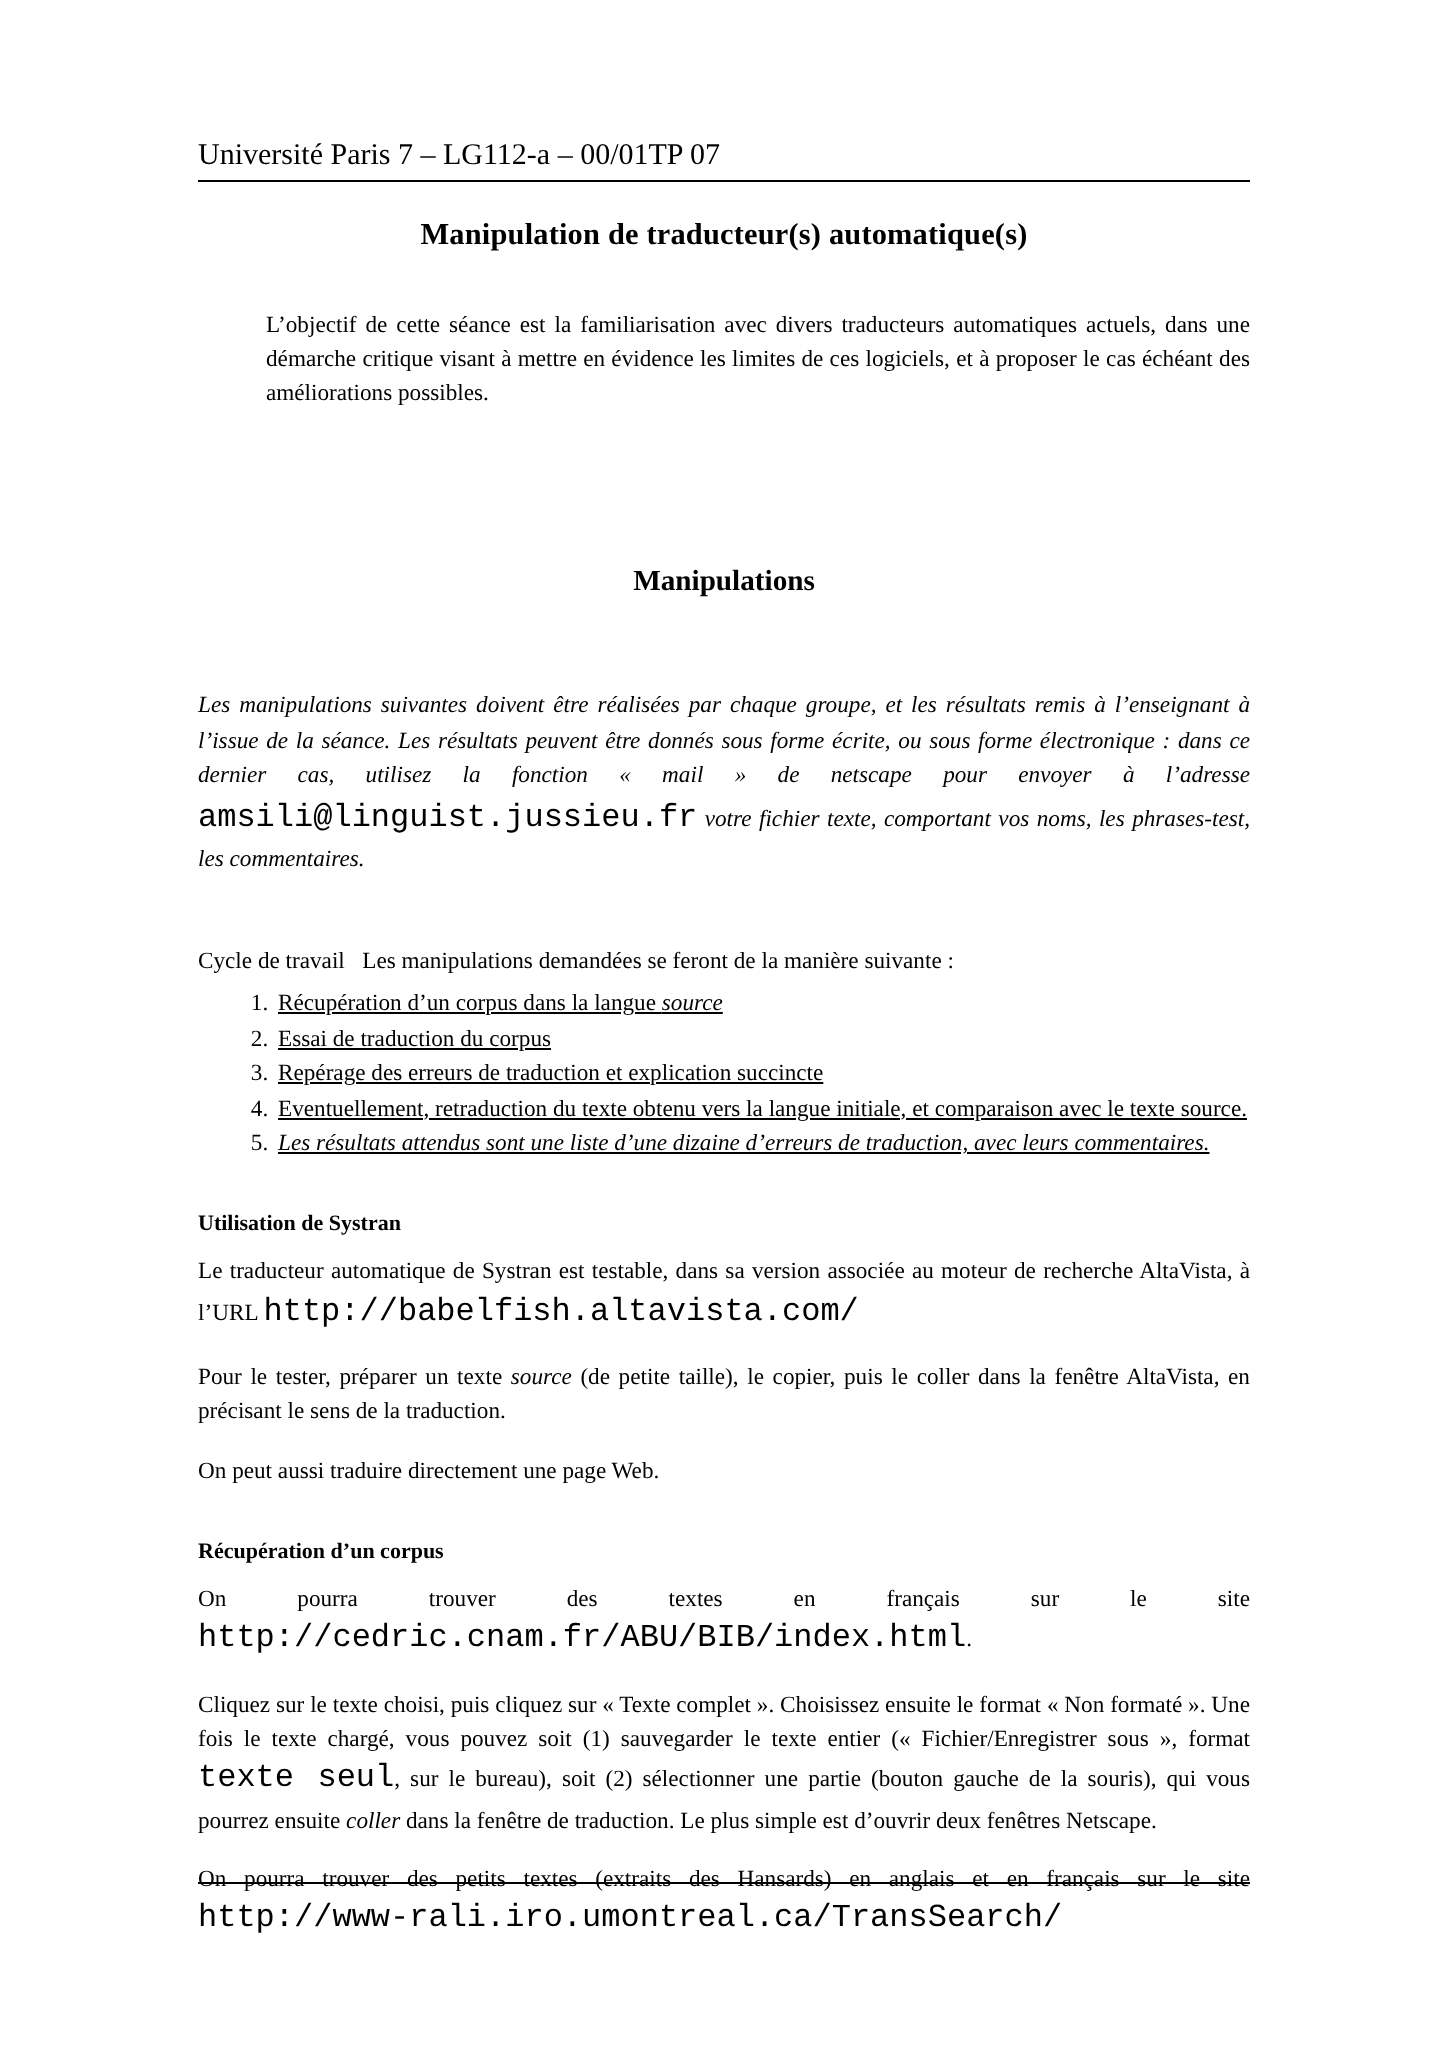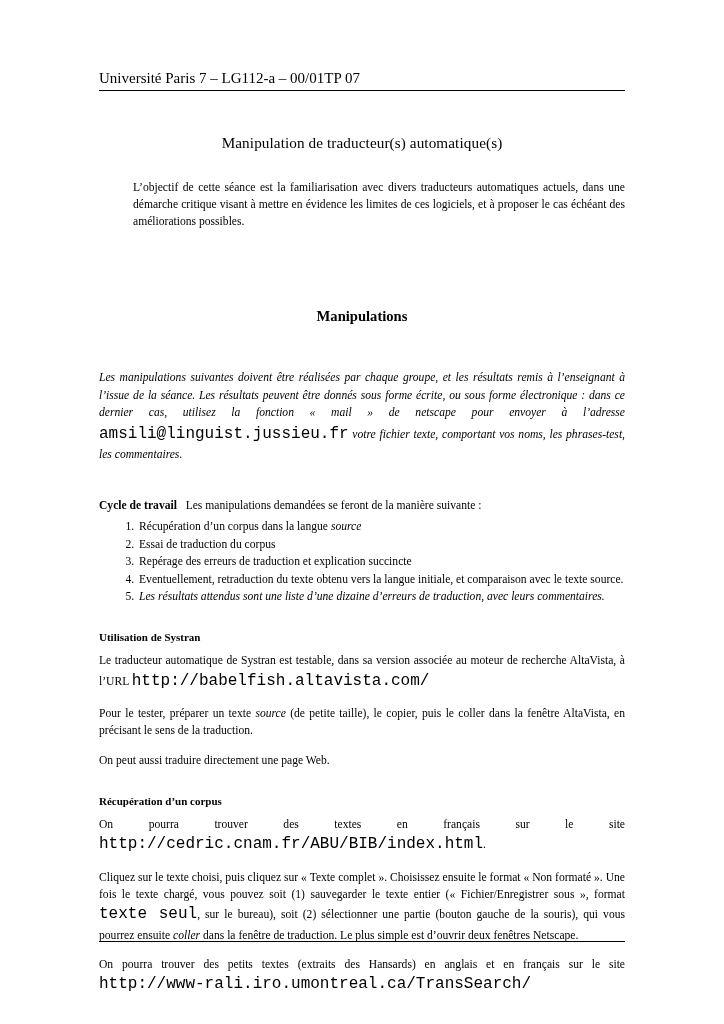--- a/index.html
+++ b/index.html
@@ -27,22 +27,22 @@
     font-size: 15px;
     padding-bottom: 3px;
   }
   .rule {
     border-bottom: 1.1px solid #000;
     width: 100%;
   }
   .doc-title {
     text-align: center;
     font-size: 15.2px;
-    font-weight: normal;
-    margin-top: 43px;
+    font-weight: bold;
+    margin-top: 18px;
     letter-spacing: 0.1px;
   }
   .abstract {
     margin-top: 27px;
     font-size: 11.6px;
     line-height: 1.48;
     text-align: justify;
     margin-left: 34px;
   }
   .section-title {
@@ -72,28 +72,29 @@
   .para-tight {
     margin-top: 9px;
   }
   .cycle-head {
     margin-top: 34px;
     font-size: 11.6px;
     line-height: 1.48;
     text-align: justify;
   }
   .bold {
-    font-weight: bold;
+    font-weight: normal;
   }
   .it { font-style: italic; }
   ol.worklist {
     margin: 5px 0 0 0;
     padding-left: 38px;
     font-size: 11.6px;
     line-height: 1.42;
+    text-decoration: underline;
   }
   ol.worklist li {
     margin-bottom: 1px;
     text-align: justify;
     padding-left: 2px;
   }
   h3.sub {
     font-size: 11px;
     font-weight: bold;
     margin: 26px 0 0 0;

